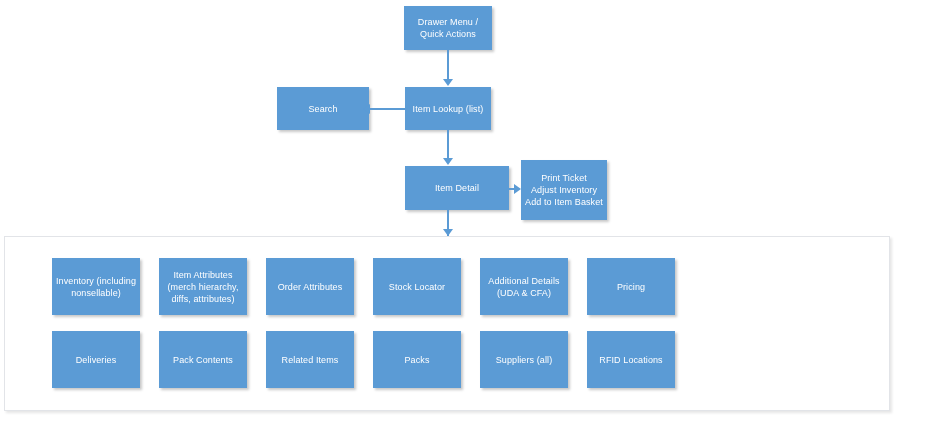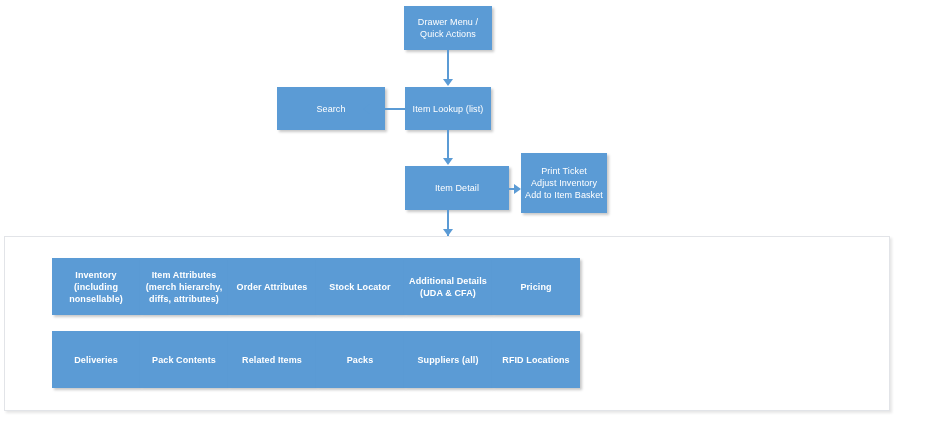--- a/index.html
+++ b/index.html
@@ -28,24 +28,24 @@
     line-height: 12px;
     letter-spacing: .1px;
     box-sizing: border-box;
     box-shadow: 1.5px 1.5px 2.5px rgba(0,0,0,.22);
     padding: 18px 3px;
   }
   .node span { display: block; }
 
   
   #node-drawer   { left: 404px; top: 6px;   width: 88px;  height: 44px; }
-  #node-search   { left: 277px; top: 87px;  width: 108px;  height: 43px; }
+  #node-search   { left: 277px; top: 87px;  width: 92px;  height: 43px; }
   #node-lookup   { left: 405px; top: 87px;  width: 86px;  height: 43px; }
   #node-detail   { left: 405px; top: 166px; width: 104px;  height: 44px; }
-  #node-actions  { left: 521px; top: 153px; width: 86px;  height: 60px; }
+  #node-actions  { left: 521px; top: 160px; width: 86px;  height: 60px; }
 
   
   .conn {
     position: absolute;
     background: #5B9BD5;
   }
   .conn.v { width: 1.5px; }
   .conn.h { height: 1.5px; }
 
   .arrow {
@@ -96,21 +96,21 @@
     border: 1.5px solid #E2E4E8;
     box-sizing: border-box;
     box-shadow: 1.5px 1.5px 2.5px rgba(0,0,0,.10);
   }
 
   
   .grid-row {
     position: absolute;
     left: 52px;
     display: flex;
-    font-weight: bold;
+    gap: 19px;
   }
   #grid-row-1 { top: 258px; }
   #grid-row-2 { top: 331px; }
 
   .grid-row .node {
     position: relative;
     left: auto;
     top: auto;
     width: 88px;
     height: 57px;

